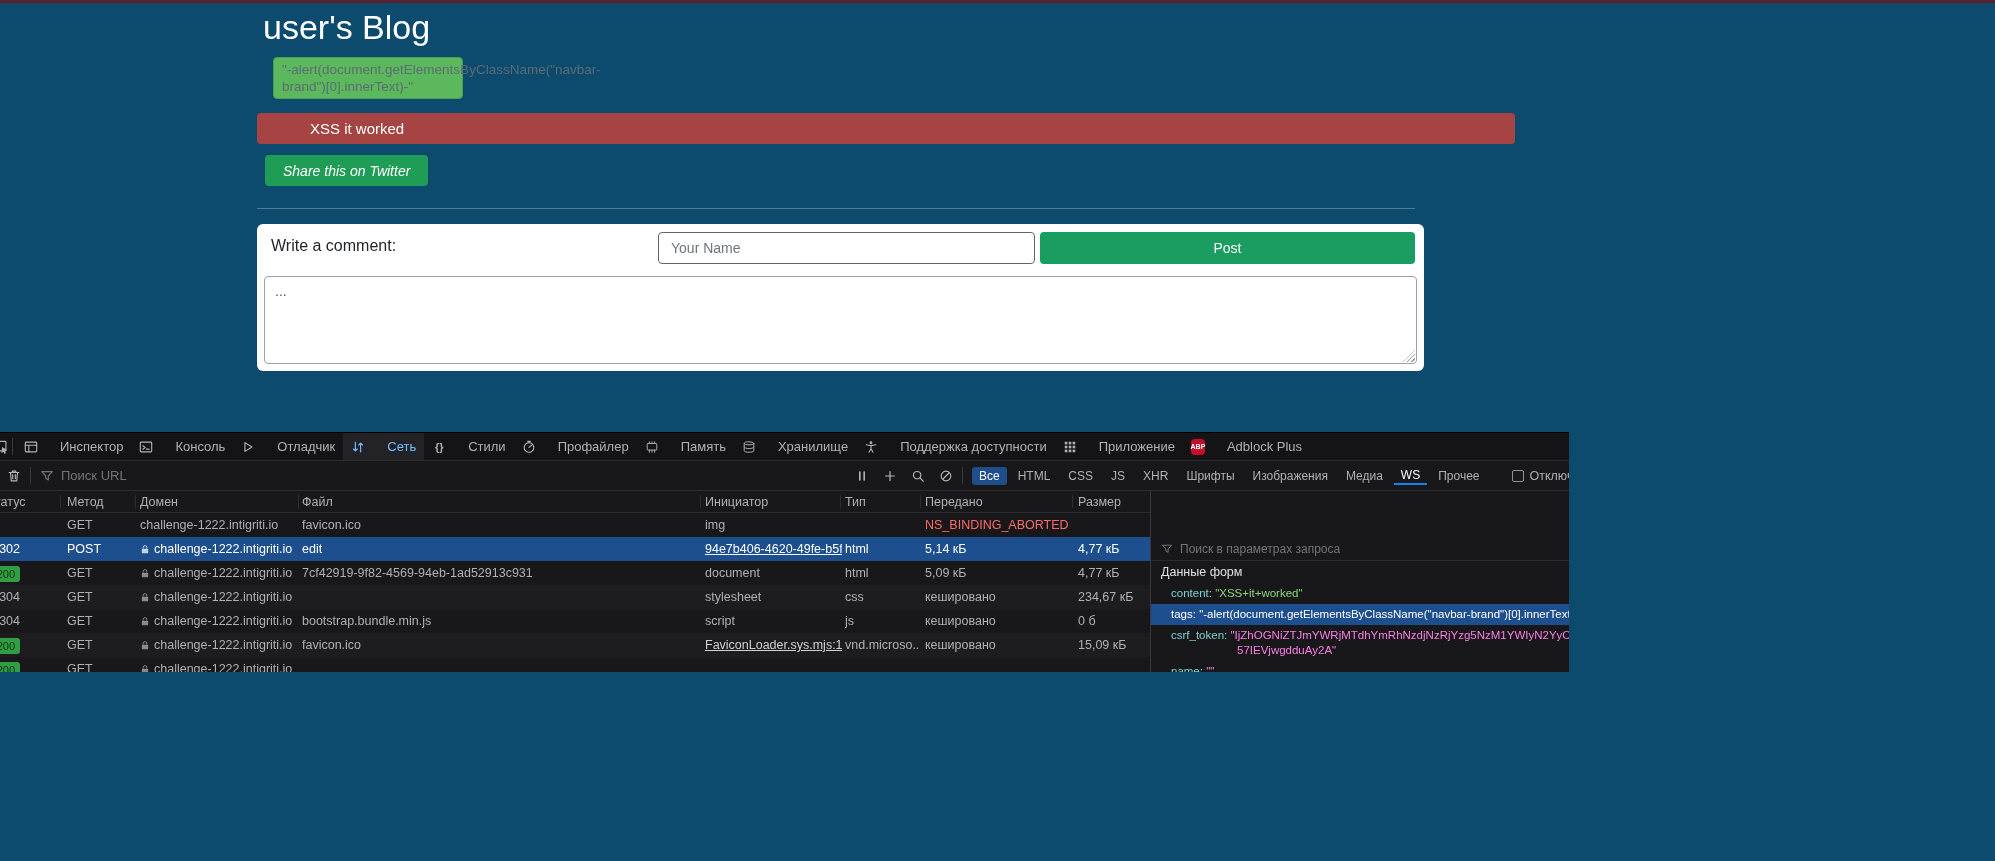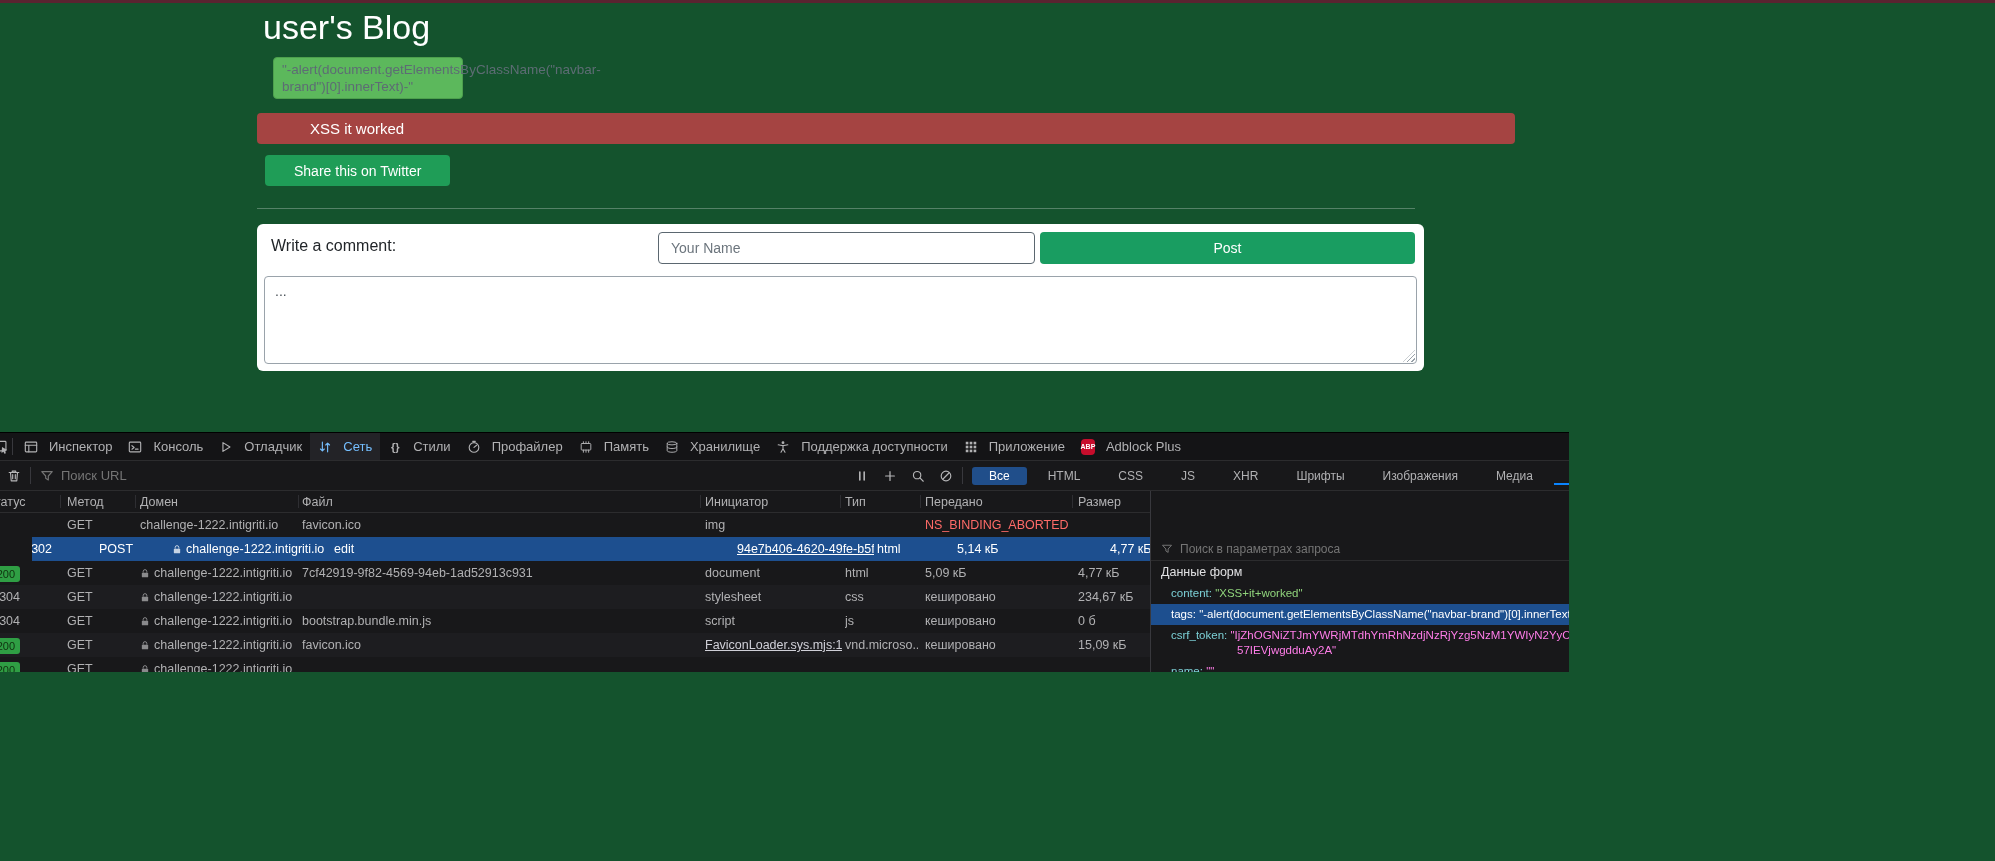--- a/index.html
+++ b/index.html
@@ -1,29 +1,29 @@
 <!DOCTYPE html>
 <html><head>
 <meta charset="utf-8">
 <style>
   * { box-sizing: border-box; }
   html,body { margin:0; padding:0; }
   body { font-family:"Liberation Sans", sans-serif; }
-  .screen { position:relative; width:1995px; height:861px; overflow:hidden; background:#14532d; }
+  .screen { position:relative; width:1995px; height:861px; overflow:hidden; background:#0c4a6e; }
   .top-strip { position:absolute; top:0; left:0; width:100%; height:3px; background:#5a2330; }
 
   
   .blog-title { position:absolute; left:263px; top:8px; font-size:34px; font-weight:500; color:#ffffff; }
   .code-badge { position:absolute; left:273px; top:57px; width:190px; height:42px; background:#5cb85c;
                 border:1px solid #4da04d; border-radius:4px; padding:3px 8px; overflow:visible; }
   .code-line { white-space:nowrap; font-size:13.5px; line-height:17px; color:#5d6c74; }
   .xss-alert { position:absolute; left:257px; top:113px; width:1258px; height:31px; background:#a54442;
                border-radius:4px; color:#fff; font-size:15px; line-height:31px; padding-left:53px; }
-  .twitter-btn { position:absolute; left:265px; top:155px; height:31px; padding:0 29px; background:#1f9d57;
-                 border:none; border-radius:4px; color:#fff; font-size:14px; cursor:pointer; }
+  .twitter-btn { position:absolute; left:265px; top:155px; height:31px; padding:0 18px; background:#1f9d57;
+                 border:none; border-radius:4px; color:#fff; font-size:14px; cursor:pointer;font-style:italic; }
   .divider { position:absolute; left:257px; top:208px; width:1158px; height:0; border-top:1px solid rgba(255,255,255,.28); }
   .comment-card { position:absolute; left:257px; top:224px; width:1167px; height:147px; background:#fff; border-radius:6px; }
   .card-label { position:absolute; left:14px; top:13px; font-size:16px; color:#212529; }
   .name-input { position:absolute; left:401px; top:8px; width:377px; height:32px; border:1px solid #5b6770;
                 border-radius:4px; font-size:14px; padding:0 12px; color:#212529; font-family:inherit; }
   .name-input::placeholder { color:#6c757d; }
   .post-btn { position:absolute; left:783px; top:8px; width:375px; height:32px; background:#199d61; border:none;
               border-radius:4px; color:#fff; font-size:14px; cursor:pointer; }
   .comment-textarea { position:absolute; left:7px; top:52px; width:1153px; height:88px; border:1px solid #9aa3ab;
                       border-radius:4px; font-size:14px; color:#495057; padding:6px 10px; resize:none; font-family:inherit; }
@@ -35,45 +35,45 @@
   .devtools { position:absolute; left:0; top:432px; width:1569px; height:240px; background:#18181a;
               color:#b1b1b3; font-size:13px; overflow:hidden; border-top:1px solid #000; }
   .icon { display:inline-flex; width:14px; height:14px; align-items:center; justify-content:center; flex:none; }
   .icon svg { width:100%; height:100%; }
   .icon-txt { font-size:11px; font-weight:bold; }
   .vsep { width:1px; height:17px; background:#38383d; flex:none; }
 
   .dt-tabbar { height:28px; display:flex; align-items:stretch; background:#141416; border-bottom:1px solid #2c2c2e; }
   .edge-icon { margin-left:-5px; align-self:center; color:#b1b1b3; }
   .dt-tabs { display:flex; align-items:stretch; }
-  .dt-tab { display:flex; align-items:center; gap:11px; padding:0 8px; color:#b1b1b3; cursor:default; white-space:nowrap; }
+  .dt-tab { display:flex; align-items:center; gap:22px; padding:0 8px; color:#b1b1b3; cursor:default; white-space:nowrap; }
   .dt-tab.selected { color:#75bfff; background:#232327; }
   .abp-badge { width:16px; height:16px; border-radius:4px; background:#c70d2c; color:#fff; font-size:7px;
                font-weight:bold; display:flex; align-items:center; justify-content:center; }
 
   .dt-toolbar { height:30px; display:flex; align-items:center; background:#18181a; border-bottom:1px solid #2c2c2e; padding:0 7px; gap:9px; }
   .tool-btn { color:#b6b6b8; cursor:pointer; }
   .url-filter { display:flex; align-items:center; gap:7px; width:806px; flex:none; color:#757575; }
   .ph { font-size:13px; color:#757575; white-space:nowrap; }
   .tool-icons { display:flex; align-items:center; gap:14px; color:#b6b6b8; }
   .pills { display:flex; align-items:center; gap:4px; }
-  .pill { padding:2px 17px; border-radius:3px; font-size:12px; color:#b1b1b3; cursor:default; white-space:nowrap; }
+  .pill { padding:2px 7px; border-radius:3px; font-size:12px; color:#b1b1b3; cursor:default; white-space:nowrap; }
   .pill.active { background:#204e8a; color:#fff; }
   .pill.underl { color:#fff; border-bottom:2px solid #0a84ff; border-radius:0; padding-bottom:1px; }
   .cache-box { display:flex; align-items:center; gap:6px; margin-left:16px; font-size:12.5px; color:#b1b1b3; white-space:nowrap; cursor:default; }
   .checkbox { width:12px; height:12px; border:1px solid #8f8f94; border-radius:2px; background:transparent; flex:none; }
 
   .dt-main { position:relative; height:182px; overflow:hidden; }
   .net-table { position:absolute; left:0; top:0; width:1150px; height:100%; }
   .net-header { position:relative; height:22px; border-bottom:1px solid #2c2c2e; overflow:hidden; font-size:12.5px; color:#b1b1b3; }
   .net-header .c { height:22px; line-height:22px; }
   .hsep { position:absolute; top:4px; bottom:4px; width:1px; background:#2e2e32; }
   .net-row { position:relative; height:24px; overflow:hidden; font-size:12.5px; background:#18181a; color:#b1b1b3; cursor:default; }
   .net-row.alt { background:#1d1d20; }
-  .net-row.selected { background:#1d4f8f; color:#fff;margin-left:32px; }
+  .net-row.selected { background:#1d4f8f; color:#fff; }
   .c { position:absolute; top:0; height:24px; line-height:24px; white-space:nowrap; overflow:hidden; }
   .c-status { left:-12px; width:32px; text-align:right; }
   .h-status { left:-14px; width:58px; text-align:left; }
   .c-method { left:67px; width:66px; }
   .c-domain { left:140px; width:158px; display:flex; align-items:center; gap:4px; }
   .c-domain .icon { width:10px; height:11px; opacity:.75; }
   .c-file { left:302px; width:396px; }
   .c-init { left:705px; width:137px; }
   .c-type { left:845px; width:73px; }
   .c-trans { left:925px; width:149px; }

